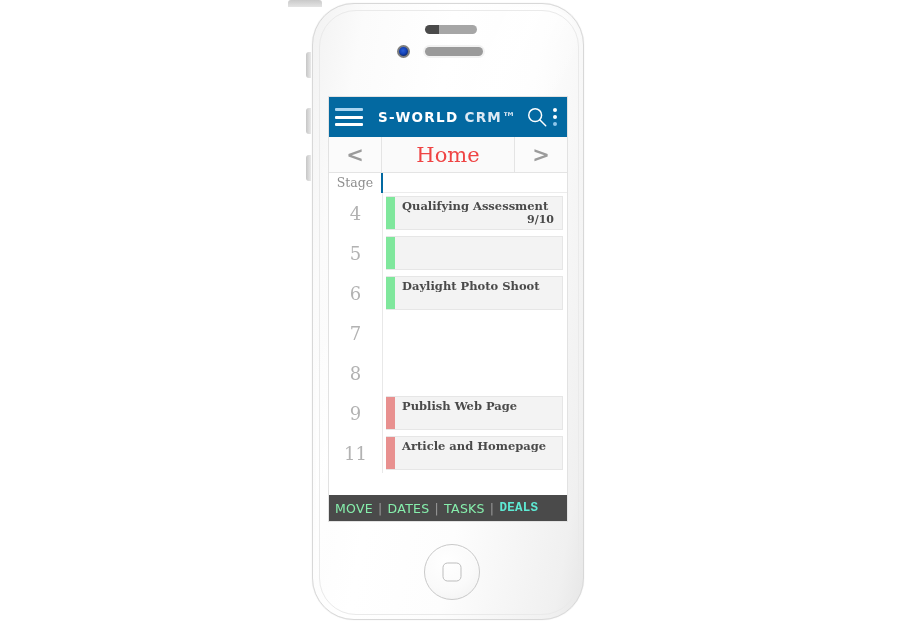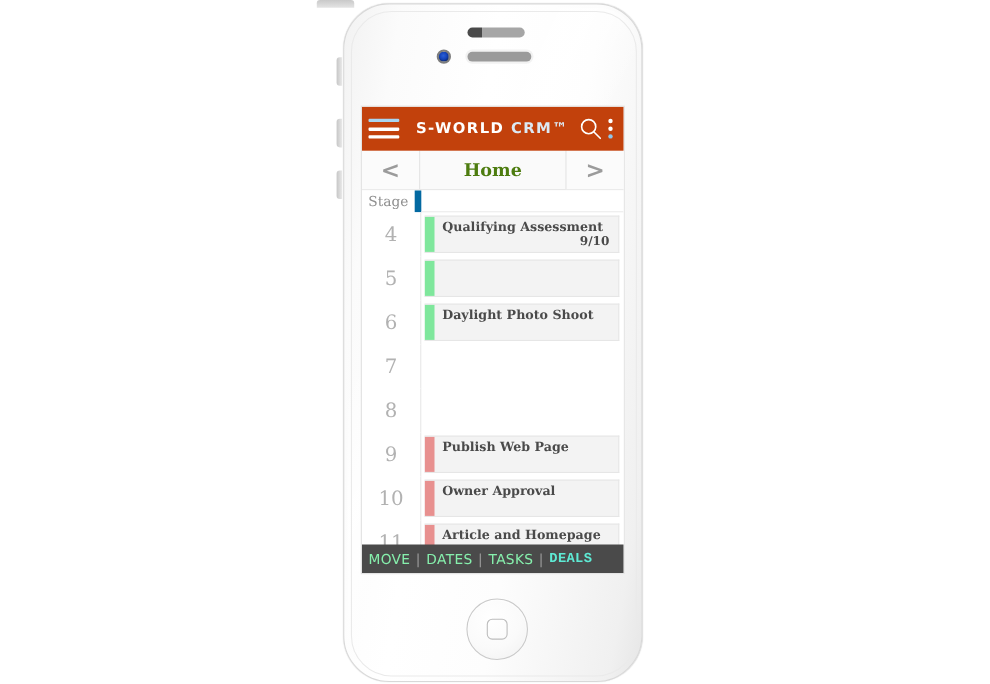--- a/index.html
+++ b/index.html
@@ -109,21 +109,21 @@
     width: 240px;
     height: 426px;
     background: #ffffff;
     overflow: hidden;
     border: 1px solid #e2e2e2;
   }
 
   
   .appbar {
     height: 40px;
-    background: #c2410c;
+    background: #0369a1;
     display: flex;
     align-items: center;
     padding: 0 7px 0 6px;
     position: relative;
   }
   .hamburger {
     width: 28px;
     height: 22px;
     display: flex;
     flex-direction: column;
@@ -181,23 +181,23 @@
     cursor: pointer;
     background: #fbfbfb;
   }
   .nav-arrow.left  { border-right: 1px solid #e4e4e4; }
   .nav-arrow.right { border-left: 1px solid #e4e4e4; }
   .nav-title {
     flex: 1;
     display: flex;
     align-items: center;
     justify-content: center;
-    color: #4d7c0f;
-    font-size: 16px;
-    font-weight: bold;
+    color: #ef4444;
+    font-size: 21px;
+    font-weight: normal;
     font-family: "DejaVu Serif", serif;
   }
 
   
   .tablewrap {
     position: relative;
     height: 326px;
     background: #ffffff;
     overflow: hidden;
   }
@@ -205,21 +205,21 @@
     display: flex;
     height: 20px;
     align-items: center;
   }
   .th-stage {
     width: 54px;
     text-align: center;
     color: #8e8e8e;
     font-size: 12.5px;
     font-family: "DejaVu Serif", serif;
-    border-right: 6px solid #0369a1;
+    border-right: 2px solid #0369a1;
     height: 20px;
     line-height: 20px;
   }
   .th-rest { flex: 1; border-bottom: 1px solid #ececec; height: 20px; }
 
   .rows { display: block; }
   .row {
     display: flex;
     height: 40px;
     align-items: stretch;
@@ -419,31 +419,20 @@
             <div class="cell-task">
               <div class="task-card">
                 <div class="accent" style="background: rgb(232, 144, 143);"></div>
                 <div class="task-body">
                   <div class="task-title">Publish Web Page</div>
                 </div>
               </div>
             </div>
           </div>
           <div class="row">
-            <div class="cell-stage">10</div>
-            <div class="cell-task">
-              <div class="task-card">
-                <div class="accent" style="background: rgb(232, 144, 143);"></div>
-                <div class="task-body">
-                  <div class="task-title">Owner Approval</div>
-                </div>
-              </div>
-            </div>
-          </div>
-          <div class="row">
             <div class="cell-stage">11</div>
             <div class="cell-task">
               <div class="task-card">
                 <div class="accent" style="background: rgb(232, 144, 143);"></div>
                 <div class="task-body">
                   <div class="task-title">Article and Homepage</div>
                 </div>
               </div>
             </div>
           </div>

